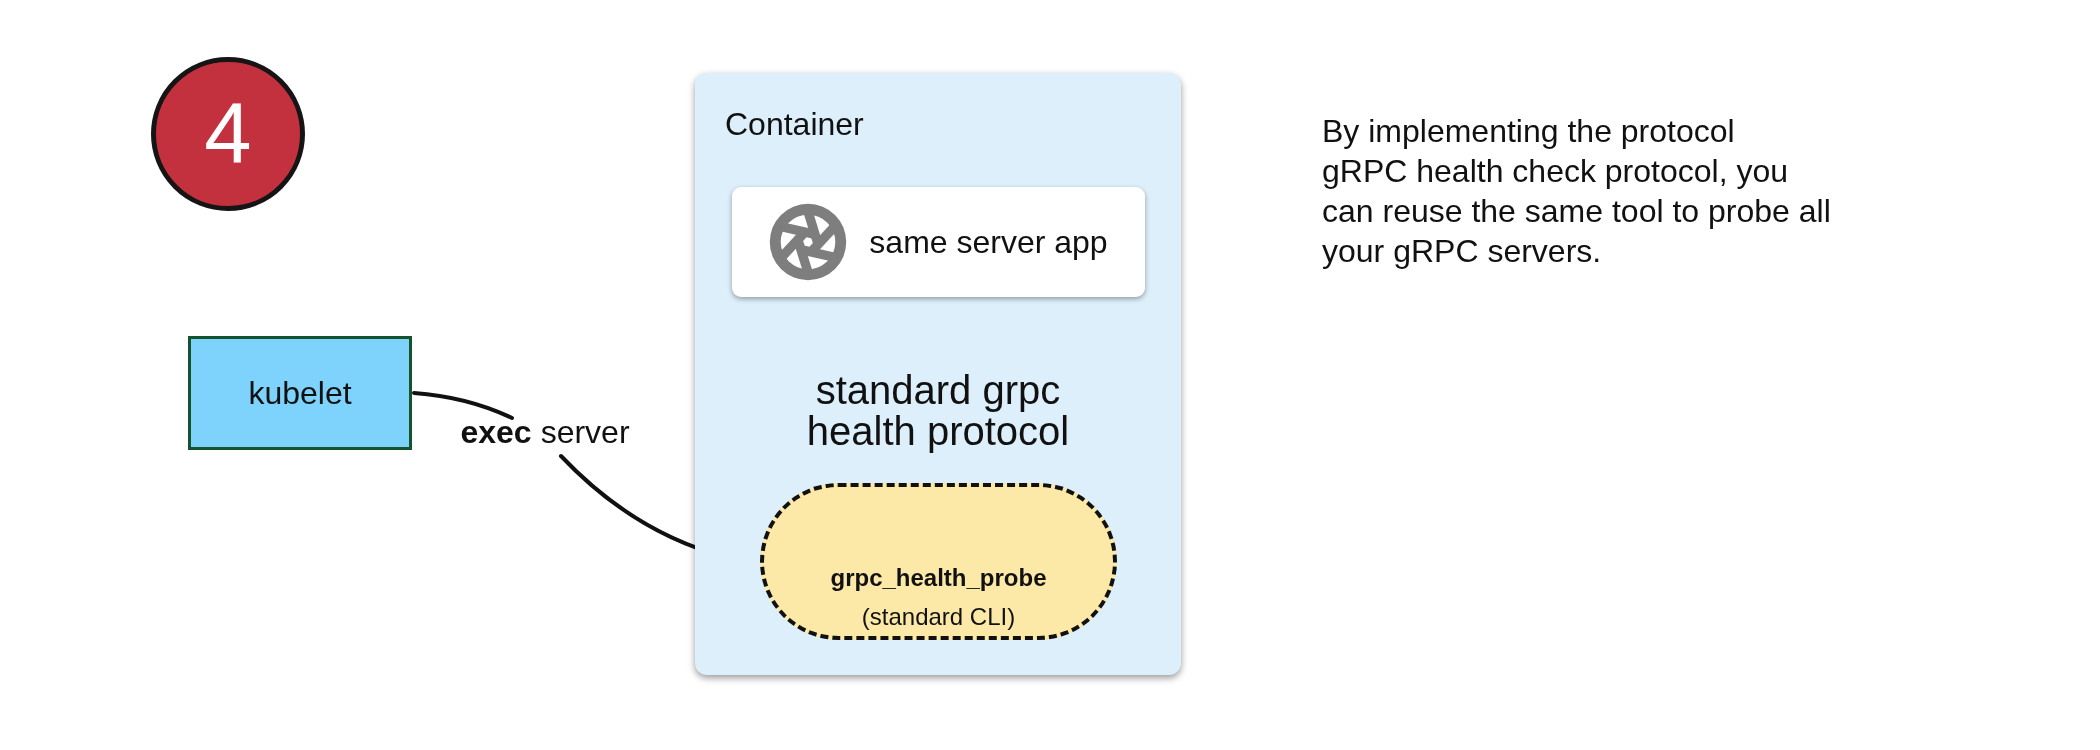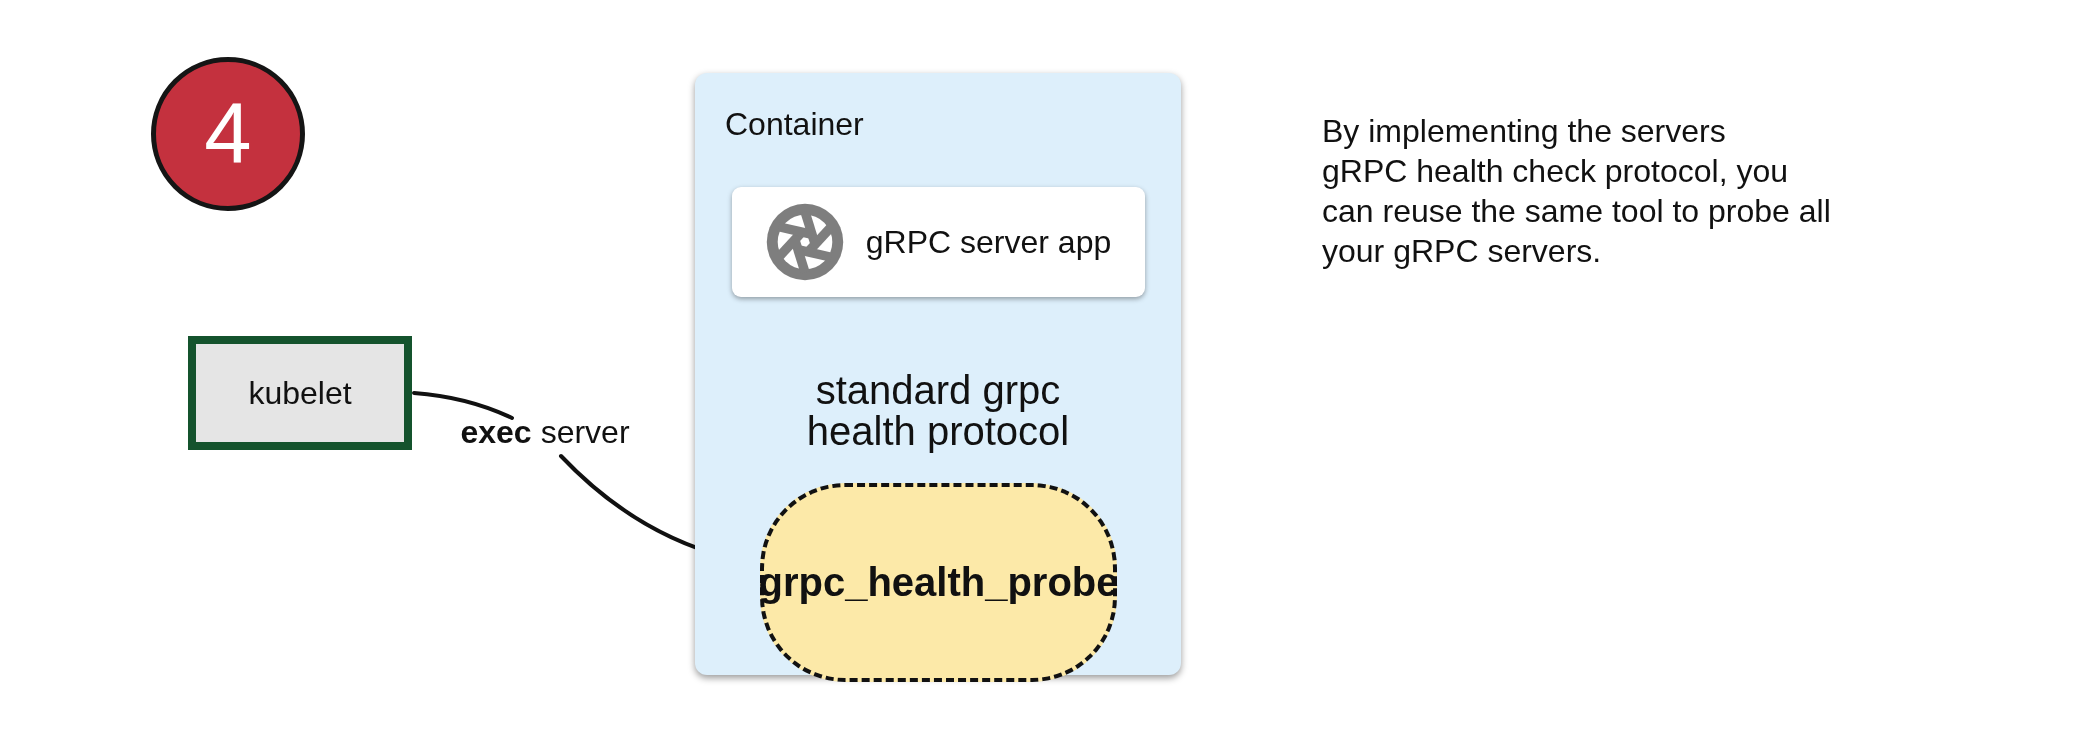--- a/index.html
+++ b/index.html
@@ -7,44 +7,44 @@
   .stage{position:relative;width:2100px;height:750px;background:#fff;overflow:hidden;}
 
   
   .badge{position:absolute;left:151px;top:57px;width:154px;height:154px;box-sizing:border-box;
          border:5px solid #151515;border-radius:50%;background:var(--badge-fill,#c4313e);
          display:flex;align-items:center;justify-content:center;}
   .badge .num{color:#fff;font-size:85px;line-height:1;transform:translateY(-2px);}
 
   
   .kubelet{position:absolute;left:188px;top:336px;width:224px;height:114px;box-sizing:border-box;
-           border:8px solid #14532d;background:#e5e5e5;display:flex;align-items:center;justify-content:center;
+           border:3px solid #14532d;background:#7dd3fc;display:flex;align-items:center;justify-content:center;
            font-size:32px;}
 
   
   .container-box{position:absolute;left:695px;top:73px;width:486px;height:602px;
                  background:var(--container-fill,#ddeffb);border-radius:12px;
                  box-shadow:0 3px 7px rgba(0,0,0,.40);}
   .container-title{position:absolute;left:30px;top:33px;font-size:32px;}
 
   
   .server-card{position:absolute;left:37px;top:114px;width:413px;height:110px;background:#fff;
                border-radius:9px;box-shadow:0 2px 5px rgba(0,0,0,.35);
                display:flex;align-items:center;justify-content:center;gap:22px;}
   .server-card .label{font-size:32px;}
   svg.aperture{width:78px;height:78px;flex:0 0 auto;}
   .ap-ring{fill:var(--icon-gray,#7e7e7e);}
   .ap-inner{fill:#ffffff;}
   .ap-blades line{stroke:var(--icon-gray,#7e7e7e);stroke-width:12;}
 
   
-  .probe-pill{position:absolute;left:65px;top:410px;width:357px;height:199px;box-sizing:border-box;
+  .probe-pill{position:absolute;left:65px;top:410px;width:357px;height:157px;box-sizing:border-box;
               background:var(--probe-fill,#fce9a8);border:4px dashed #111;border-radius:85px;
-              display:flex;flex-direction:column;align-items:center;justify-content:center;
-              font-size:40px;line-height:39px;}
+              display:flex;flex-direction:column;align-items:center;justify-content:flex-end;
+              font-size:24px;line-height:39px;}
   .probe-pill .name{font-weight:bold;}
 
   
   svg.wires{position:absolute;left:0;top:0;width:2100px;height:750px;pointer-events:none;}
   svg.wires path{fill:none;stroke:#111;stroke-width:4;stroke-linecap:round;}
   svg.wires polygon{fill:#111;stroke:none;}
 
   
   .exec-label{position:absolute;left:430px;top:414px;width:222px;text-align:center;font-size:32px;}
   .exec-label .b{font-weight:bold;margin-left:8px;}
@@ -90,37 +90,38 @@
         <circle class="ap-inner" cx="50" cy="50" r="35"></circle>
         <g class="ap-blades">
           <line x1="50" y1="11" x2="63" y2="53"></line>
           <line x1="50" y1="11" x2="63" y2="53" transform="rotate(60 50 50)"></line>
           <line x1="50" y1="11" x2="63" y2="53" transform="rotate(120 50 50)"></line>
           <line x1="50" y1="11" x2="63" y2="53" transform="rotate(180 50 50)"></line>
           <line x1="50" y1="11" x2="63" y2="53" transform="rotate(240 50 50)"></line>
           <line x1="50" y1="11" x2="63" y2="53" transform="rotate(300 50 50)"></line>
         </g>
       </svg>
-      <span class="label">gRPC server app</span>
+      <span class="label">same server app</span>
     </div>
 
     <div class="probe-pill">
       <div class="name">grpc_health_probe</div>
+      <div class="sub">(standard CLI)</div>
     </div>
   </div>
 
   <div class="exec-label">
     <span class="b">exec</span><span class="r">server</span>
   </div>
 
   <div class="proto-label">
     <div>standard grpc</div>
     <div>health protocol</div>
   </div>
 
   <div class="note">
-    <div>By implementing the servers</div>
+    <div>By implementing the protocol</div>
     <div>gRPC health check protocol, you</div>
     <div>can reuse the same tool to probe all</div>
     <div>your gRPC servers.</div>
   </div>
 
 </div>
 
 </body></html>

